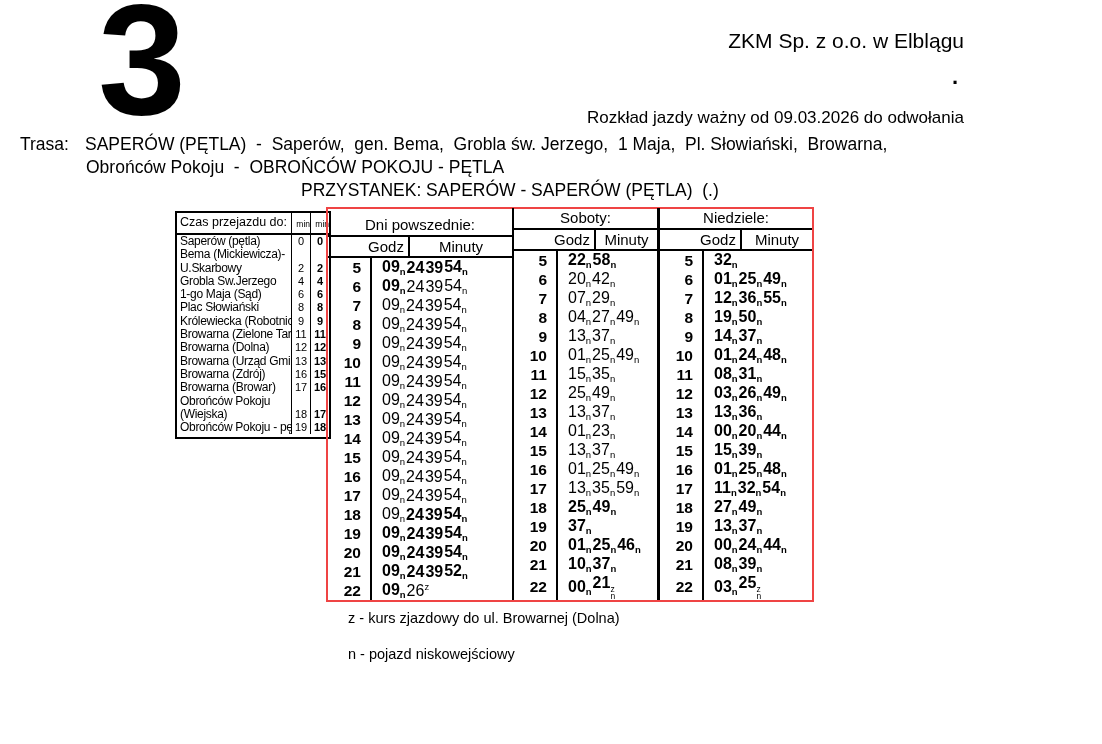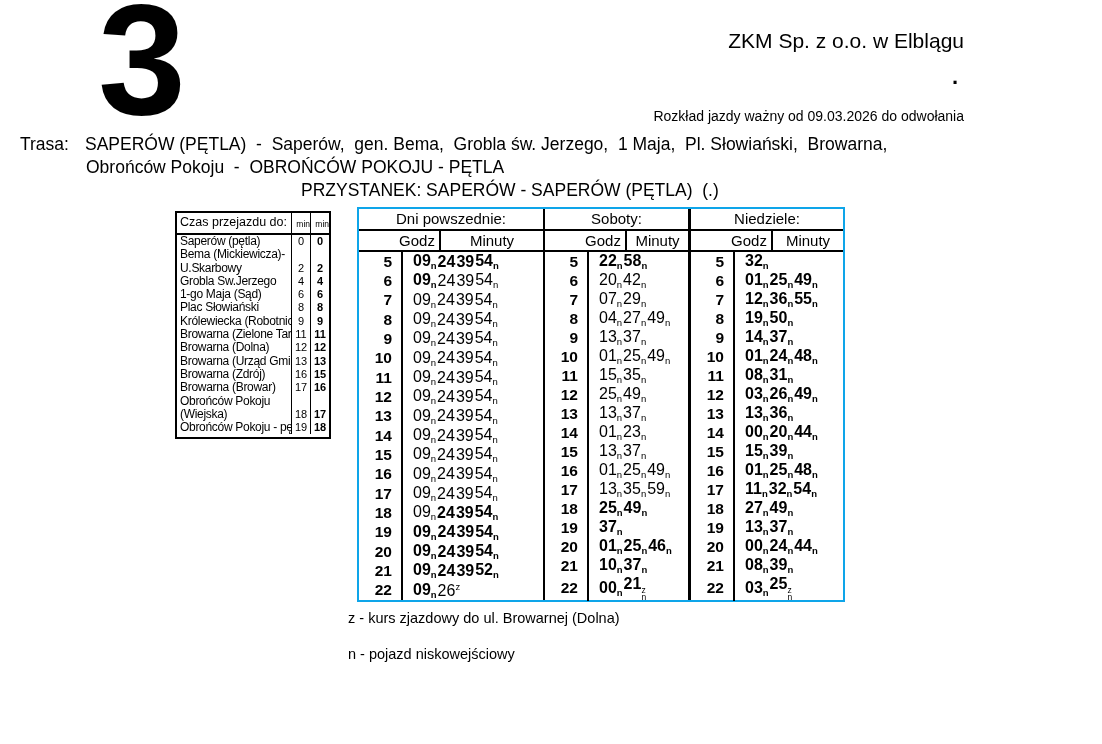--- a/index.html
+++ b/index.html
@@ -4,40 +4,40 @@
 <style>
   html,body{margin:0;padding:0;background:#fff;}
   .page{position:relative;width:1102px;height:744px;background:#ffffff;overflow:hidden;
         font-family:"Liberation Sans",sans-serif;color:#000;}
   .abs{position:absolute;}
 
   
   .line-number{left:98px;top:-20px;font-size:158px;font-weight:bold;line-height:1;letter-spacing:-2px;}
   .company{top:29px;right:138px;font-size:21px;white-space:pre;}
   .hdot{top:64px;right:144px;font-size:22px;font-weight:bold;}
-  .validity{top:108px;right:138px;font-size:14px;white-space:pre;margin-left:24px;}
+  .validity{top:108px;right:138px;font-size:17px;white-space:pre;margin-left:24px;}
   .route1{left:20px;top:134px;font-size:17.5px;white-space:pre;}
   .route-label{margin-right:16px;}
   .route2{left:86px;top:157px;font-size:17.5px;white-space:pre;}
   .stopline{left:301px;top:180px;font-size:17.5px;white-space:pre;}
 
   
   .travel{left:175px;top:211px;width:152px;height:224px;border:2px solid #000;display:flex;flex-direction:column;}
   .tt-head{display:flex;height:20px;border-bottom:2px solid #000;align-items:stretch;flex:0 0 auto;}
   .tt-title{flex:1;font-size:12.5px;padding:2px 0 0 3px;white-space:nowrap;}
   .tt-unit{width:18px;border-left:1px solid #000;font-size:8.5px;text-align:right;padding-top:6px;}
   .tt-body{flex:1;display:flex;flex-direction:column;}
   .tt-row{display:flex;align-items:stretch;}
   .tt-name{flex:1;font-size:12px;line-height:13.3px;padding-left:3px;letter-spacing:-0.3px;white-space:nowrap;overflow:hidden;}
   .tt-min{width:18px;border-left:1px solid #000;display:flex;align-items:flex-end;justify-content:center;
           font-size:11px;line-height:13.3px;}
   .tt-min2{font-weight:bold;}
 
   
-  .timetable{left:357px;top:207px;width:484px;height:391px;border:2px solid #0ea5e9;display:flex;}
+  .timetable{left:326px;top:207px;width:484px;height:391px;border:2px solid #ef4444;display:flex;align-items:flex-end;}
   .tsec{display:flex;flex-direction:column;}
   .tsec-1{width:184px;}
   .tsec-2{width:143px;border-left:2px solid #000;}
   .tsec-3{flex:1;border-left:3px solid #000;}
   .tsec-title{height:19px;border-bottom:2px solid #000;text-align:center;font-size:15px;padding-top:1px;flex:0 0 auto;}
   .tsec-sub{height:19px;border-bottom:2px solid #000;display:flex;font-size:15px;flex:0 0 auto;padding-left:36px;}
   .godz-h{width:44px;border-right:2px solid #000;text-align:center;padding-top:1px;}
   .min-h{flex:1;text-align:center;padding-top:1px;}
   .tsec-body{flex:1;display:flex;flex-direction:column;}
   .trow{flex:1;display:flex;align-items:stretch;}

